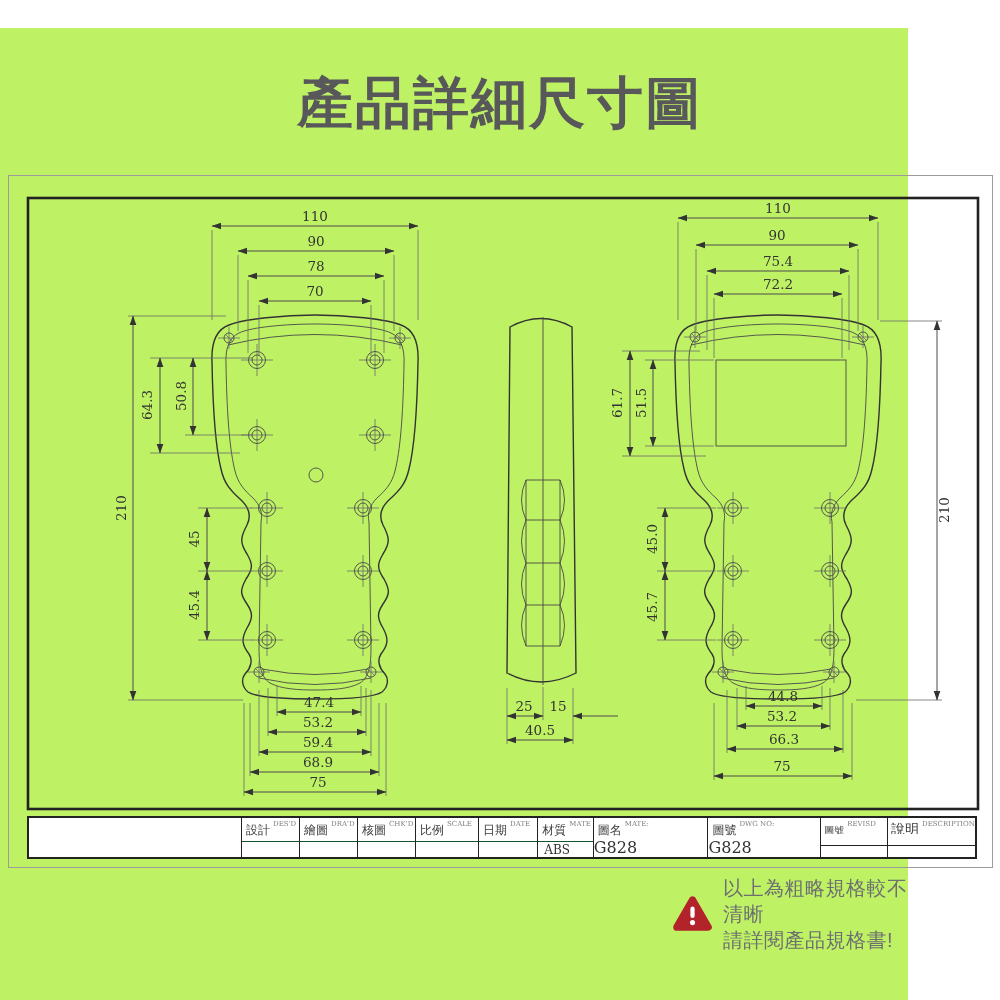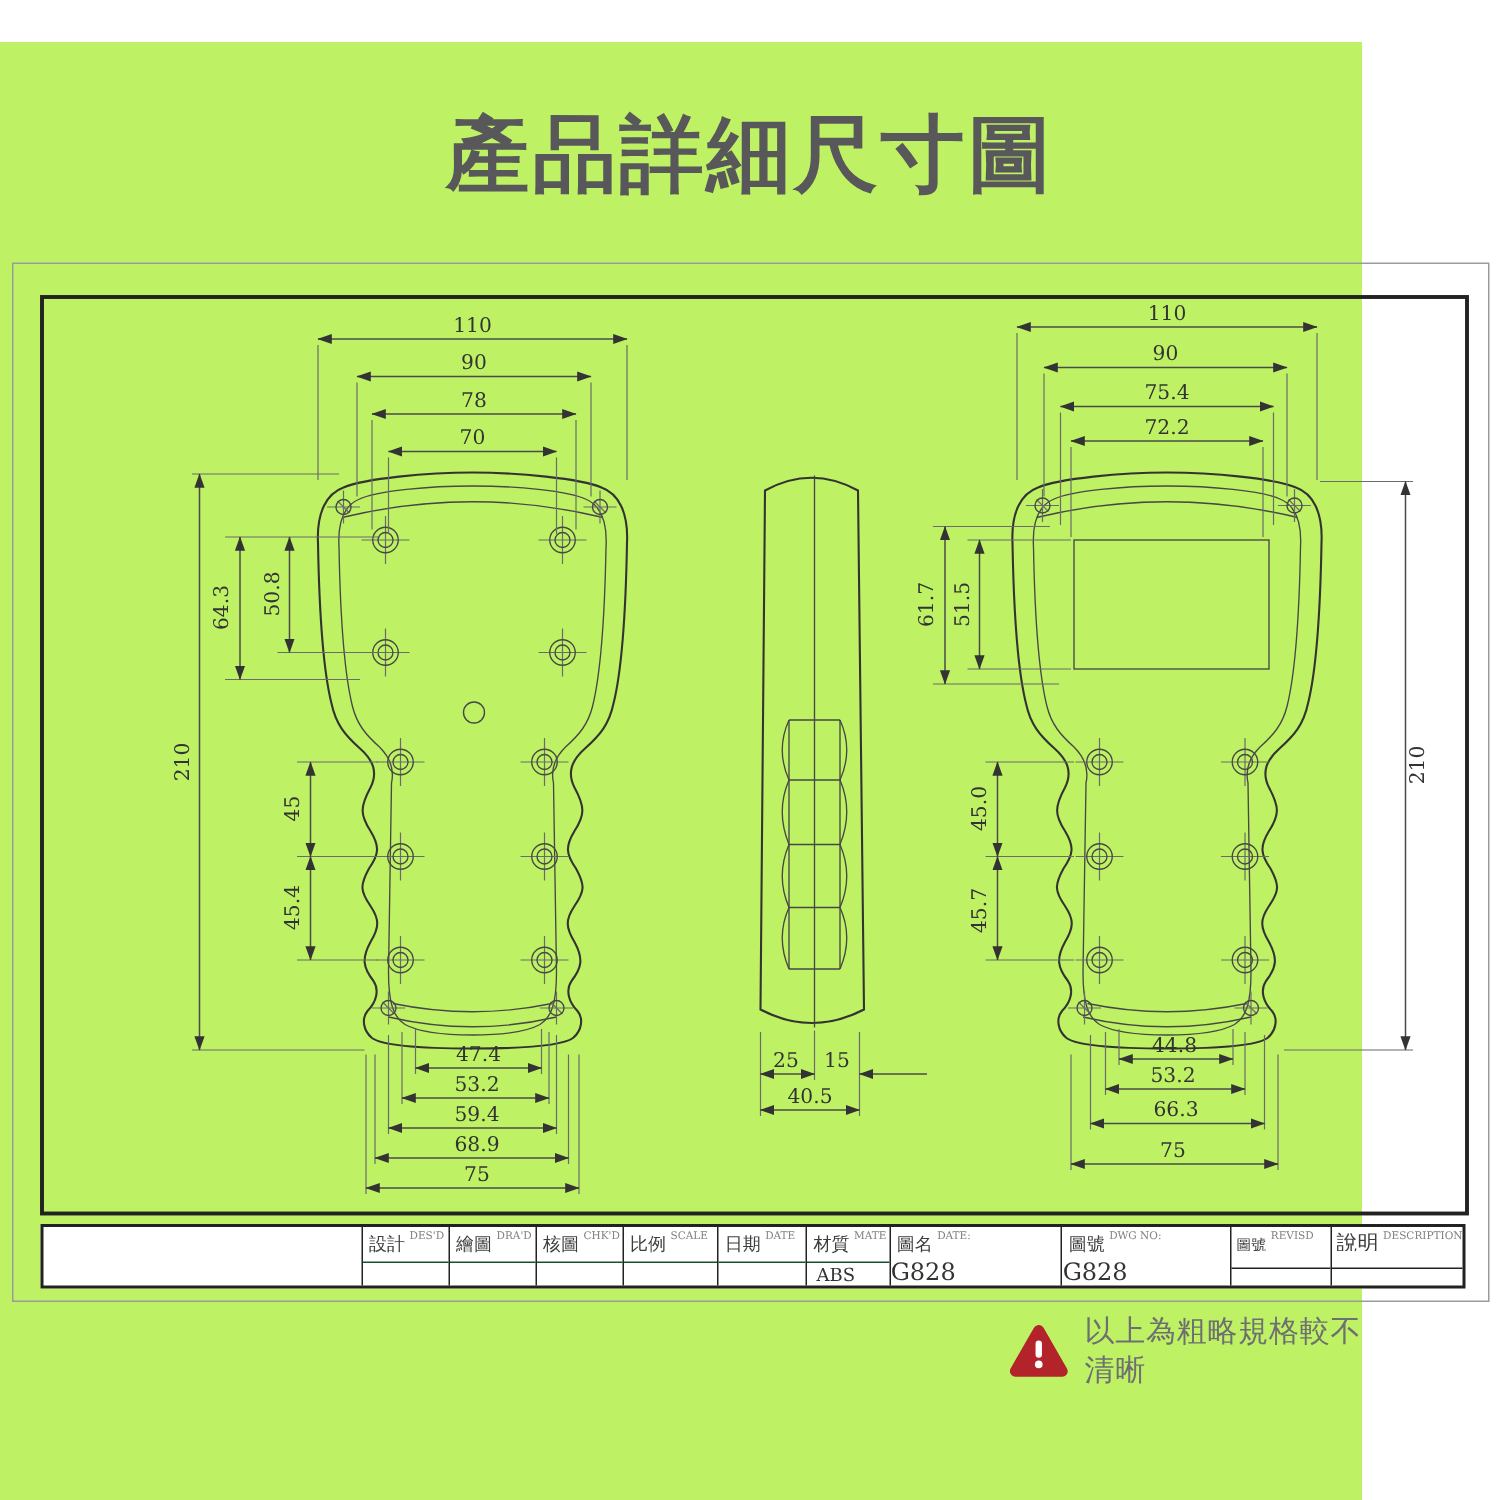--- a/index.html
+++ b/index.html
@@ -281,21 +281,21 @@
     </div>
     <div class="tb-col" style="width:62px">
       <div class="tb-hdr"><span class="zh">日期</span><span class="en">DATE</span></div>
       <div class="tb-val"></div>
     </div>
     <div class="tb-col" style="width:58px">
       <div class="tb-hdr"><span class="zh">材質</span><span class="en">MATE</span></div>
       <div class="tb-val">ABS</div>
     </div>
     <div class="tb-col" style="width:120px">
-      <div class="tb-hdr"><span class="zh">圖名</span><span class="en">DATE:</span></div>
+      <div class="tb-hdr"><span class="zh">圖名</span><span class="en">MATE:</span></div>
       <div class="tb-big">G828</div>
     </div>
     <div class="tb-col" style="width:118px">
       <div class="tb-hdr"><span class="zh">圖號</span><span class="en">DWG NO:</span></div>
       <div class="tb-big">G828</div>
     </div>
     <div class="tb-col" style="width:70px">
       <div class="rev-hdr"><span class="zh" style="font-size:10px">圖號</span><span class="en">REVISD</span></div>
       <div class="tb-row first"></div>
       <div class="tb-row"></div>
@@ -308,16 +308,17 @@
   </div>
 
   <div class="warning">
     <svg width="50" height="48" viewBox="0 0 50 48">
       <path d="M25 7 L44 40 L6 40 Z" fill="#b3232a" stroke="#b3232a" stroke-width="9" stroke-linejoin="round"></path>
       <rect x="22.4" y="15" width="5.2" height="14" rx="2.6" fill="#fff"></rect>
       <circle cx="25" cy="34.5" r="3.1" fill="#fff"></circle>
     </svg>
     <div class="warn-text">
       <div>以上為粗略規格較不清晰</div>
+      <div>請詳閱產品規格書!</div>
     </div>
   </div>
 
 </div>
 
 </body></html>

